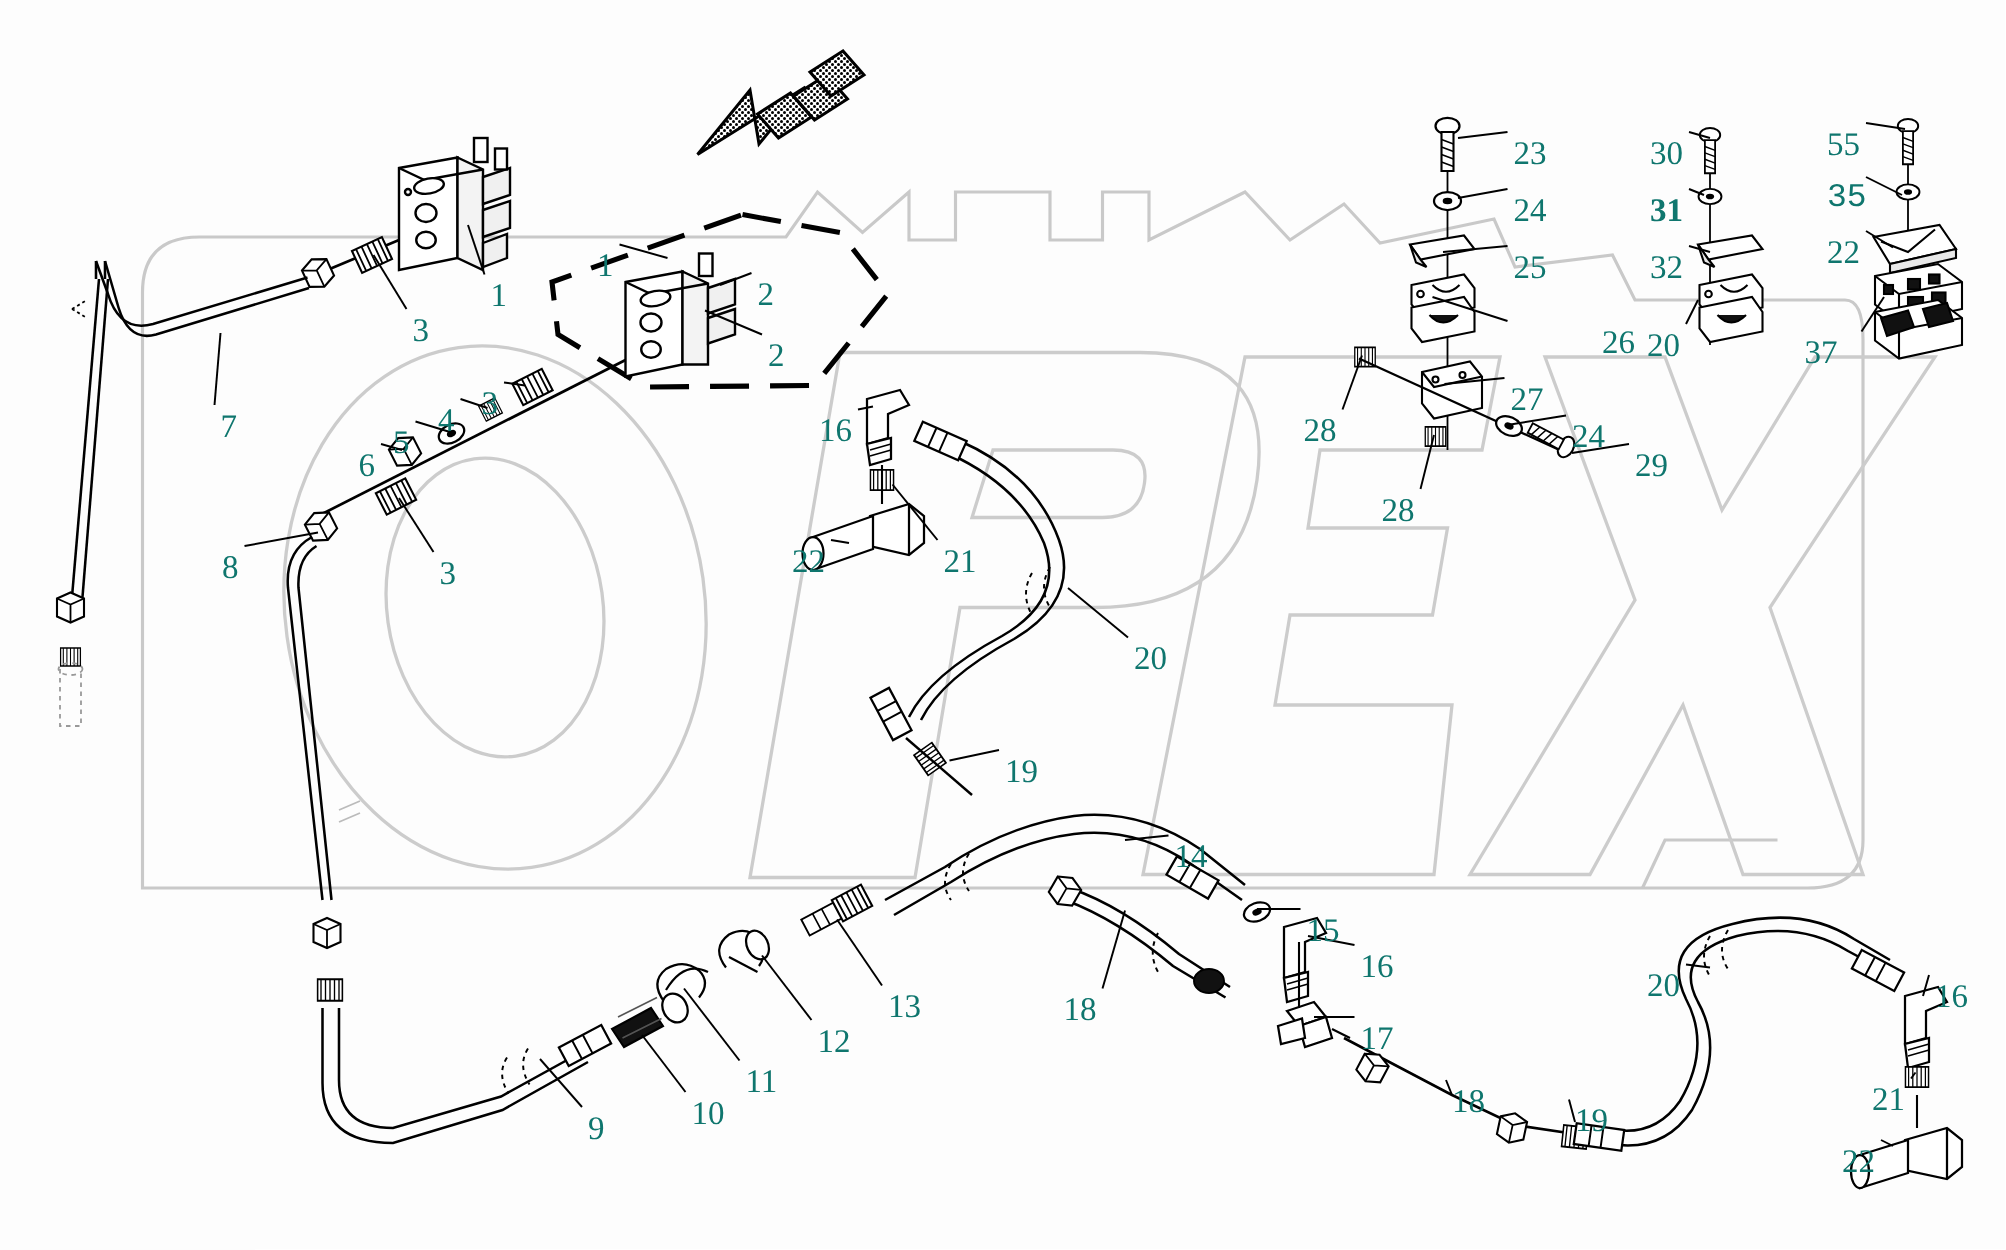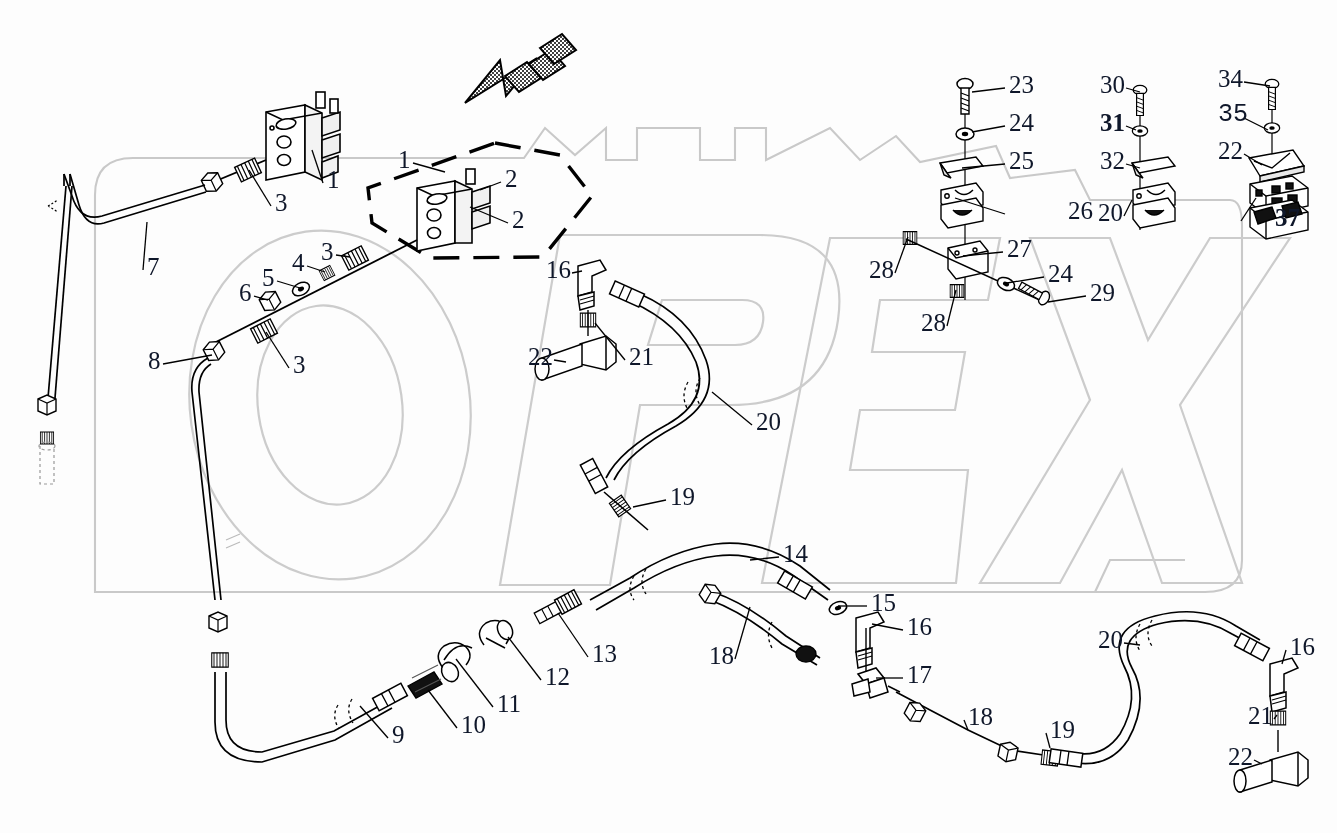--- a/index.html
+++ b/index.html
@@ -1,20 +1,20 @@
 <!DOCTYPE html>
 <html><head>
 <meta charset="utf-8">
 <style>
   html,body{margin:0;padding:0;background:#ffffff;}
   body{font-family:"Liberation Serif", serif;}
   #stage{position:relative;width:1337px;height:833px;background:#fdfdfd;overflow:hidden;}
   #stage svg{position:absolute;left:0;top:0;}
-  .lbl{position:absolute;font-family:"Liberation Serif", serif;font-size:25px;color:#0f172a;
-       line-height:1;white-space:nowrap;user-select:none;}
+  .lbl{position:absolute;font-family:"Liberation Serif", serif;font-size:22px;color:#0f766e;
+       line-height:1;white-space:nowrap;user-select:none;margin-top:19px;}
 </style>
 </head>
 <body>
 
 <div id="stage">
 
   <svg width="1337" height="833">
     <g fill="none" stroke="#c9c9c9" stroke-width="2.1" stroke-linejoin="miter">
 
       <path d="M95,592 L95,195 Q95,158 133,158 L524,158
@@ -497,19 +497,19 @@
       <div class="lbl" style="left: 1068px; top: 198px;">26</div>
       <div class="lbl" style="left: 1007px; top: 236px;">27</div>
       <div class="lbl" style="left: 1048px; top: 261px;">24</div>
       <div class="lbl" style="left: 1090px; top: 280px;">29</div>
       <div class="lbl" style="left: 869px; top: 257px;">28</div>
       <div class="lbl" style="left: 921px; top: 310px;">28</div>
       <div class="lbl" style="left: 1100px; top: 72px;">30</div>
       <div class="lbl" style="left: 1100px; top: 110px; font-weight: bold;">31</div>
       <div class="lbl" style="left: 1100px; top: 148px;">32</div>
       <div class="lbl" style="left: 1098px; top: 200px;">20</div>
-      <div class="lbl" style="left: 1218px; top: 66px;">34</div>
+      <div class="lbl" style="left: 1218px; top: 66px;">55</div>
       <div class="lbl" style="left: 1218px; top: 102px; font-family: Liberation Mono, monospace;">35</div>
       <div class="lbl" style="left: 1218px; top: 138px;">22</div>
-      <div class="lbl" style="left: 1275px; top: 205px; font-weight: bold;">37</div>
+      <div class="lbl" style="left: 1203px; top: 205px;">37</div>
     </div>
 
 </div>
 
 </body></html>

